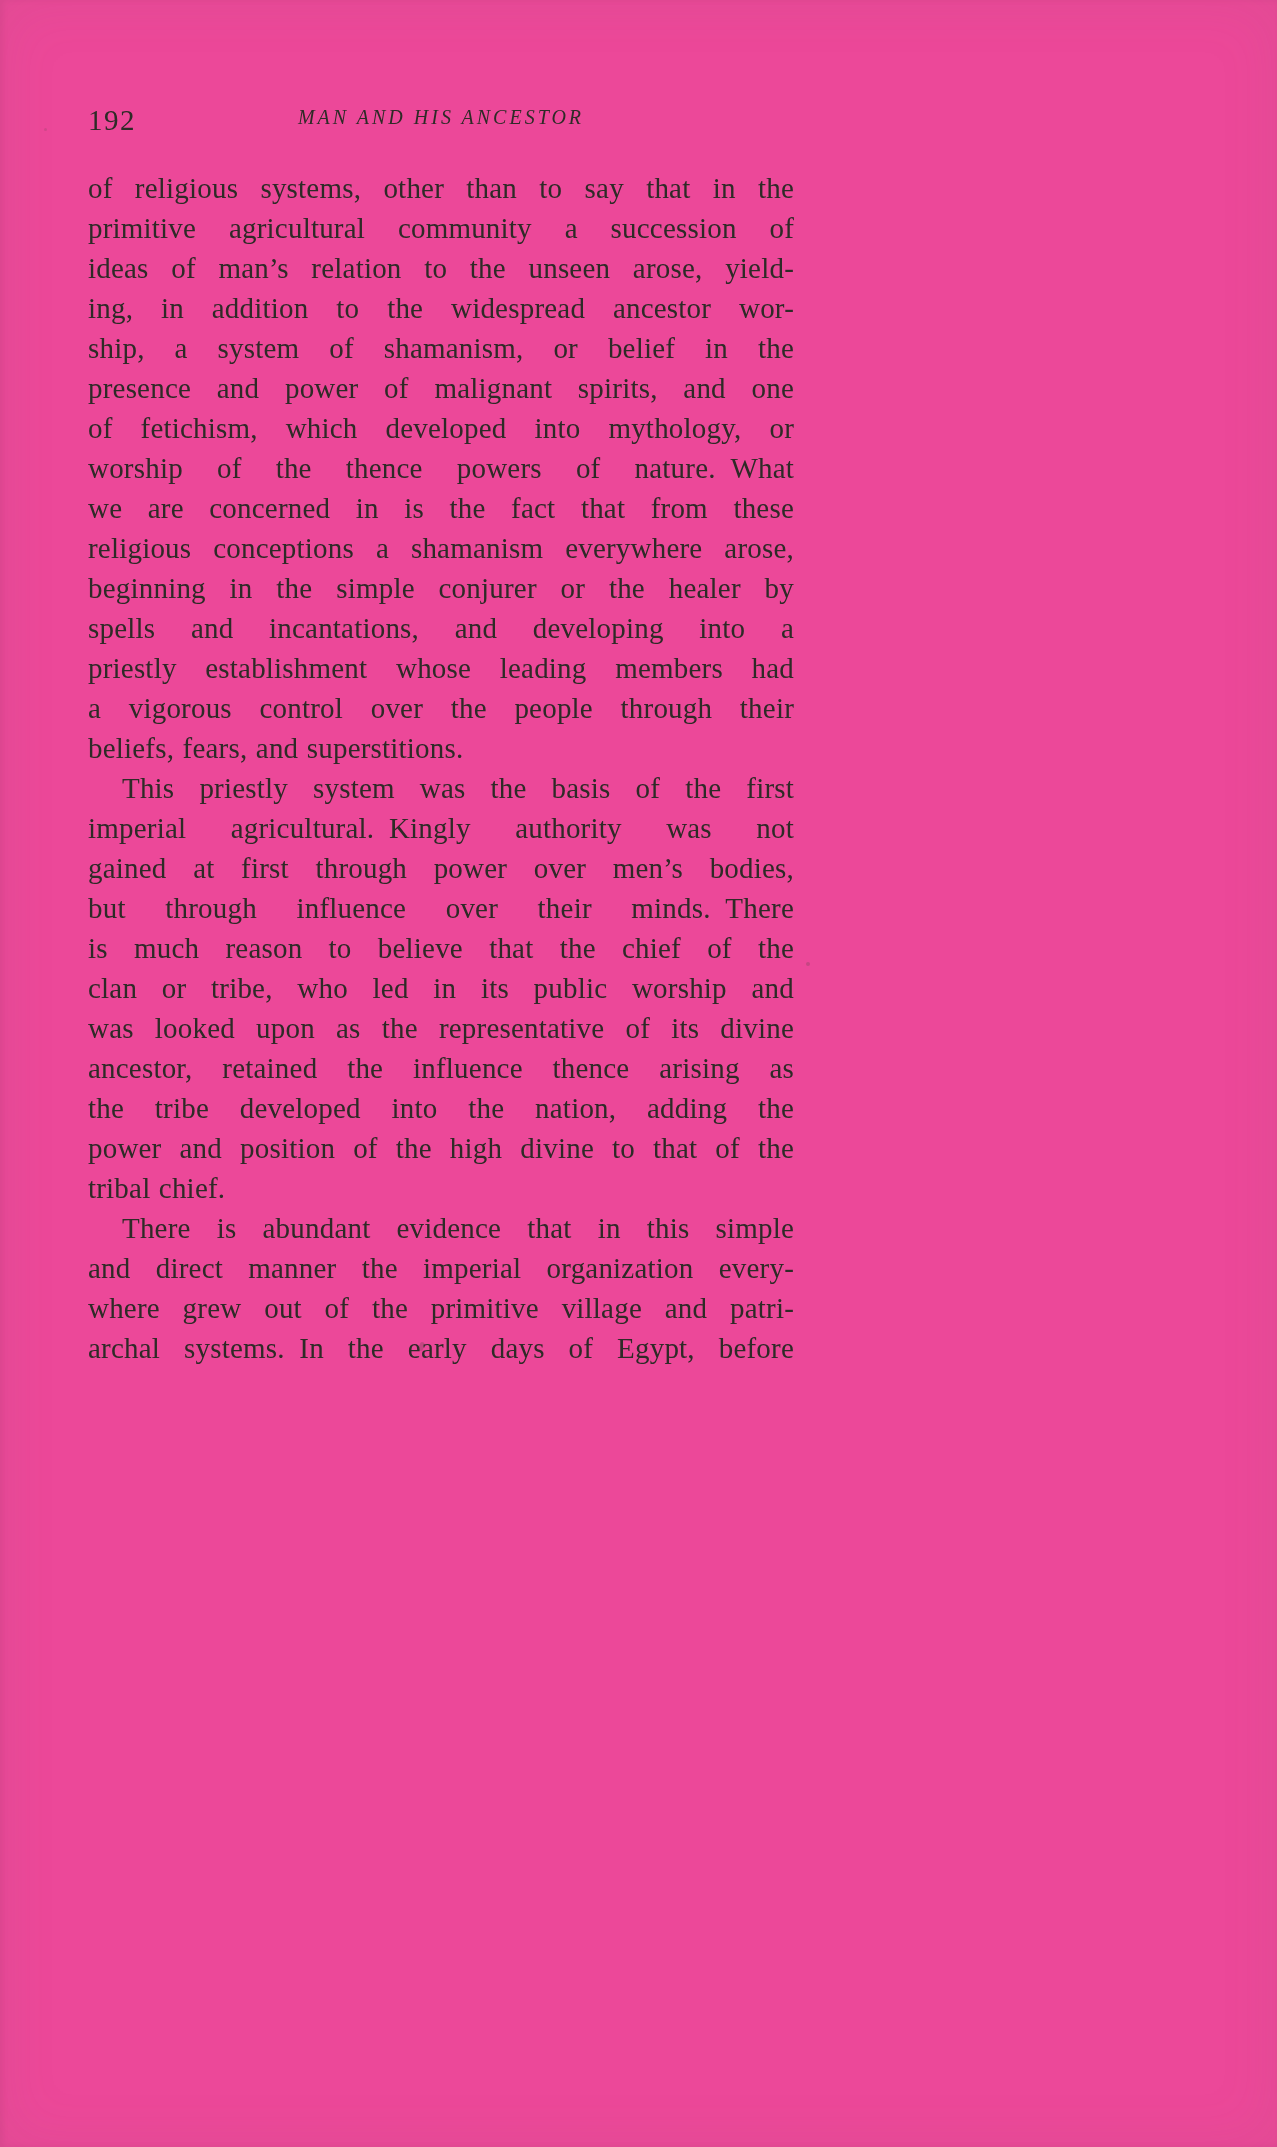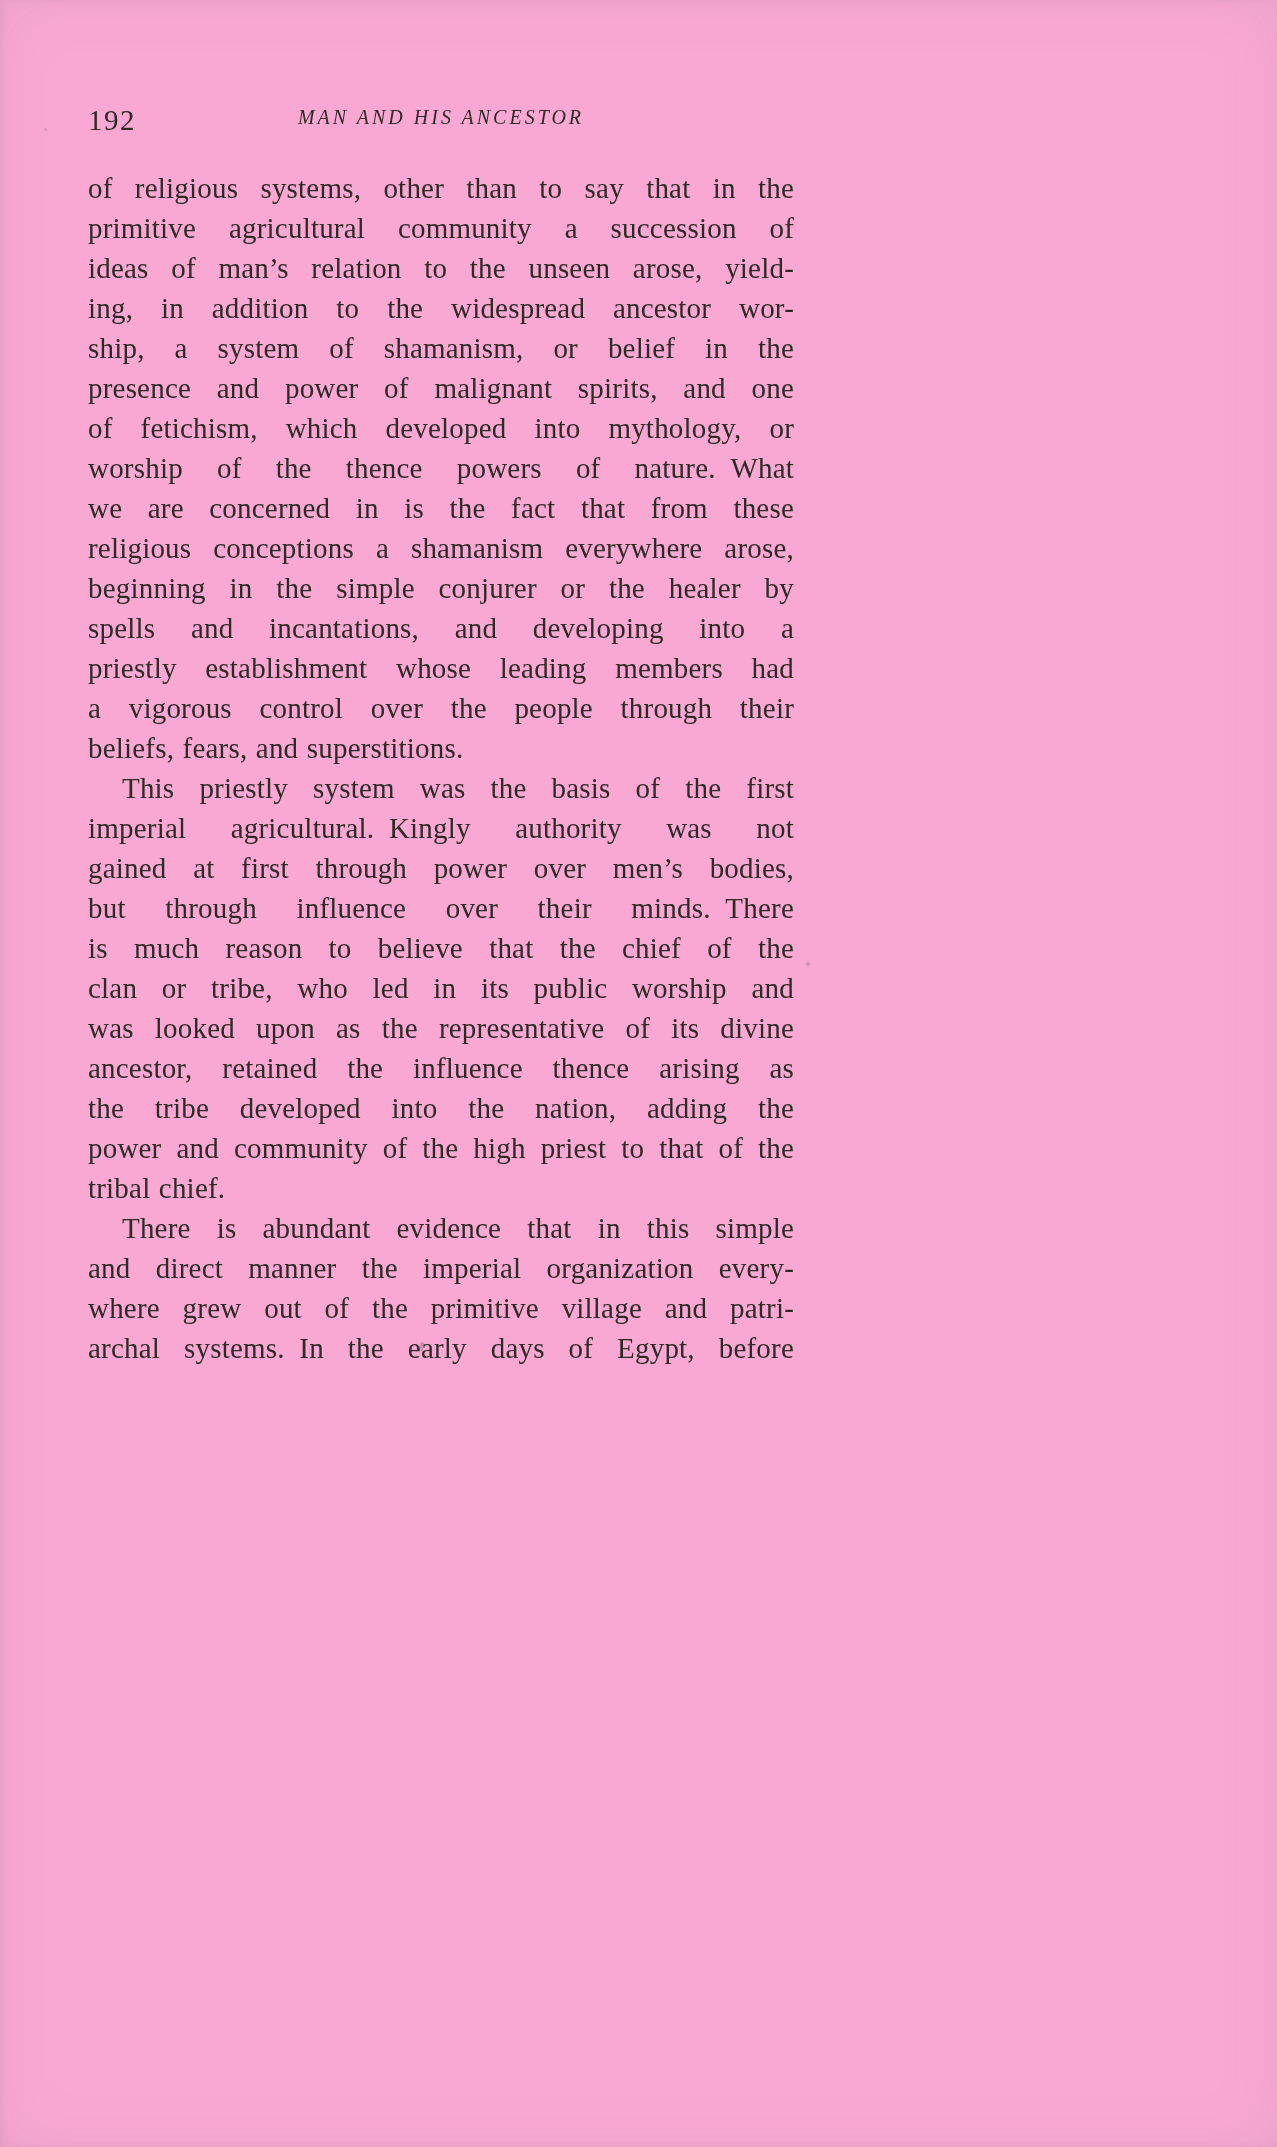--- a/index.html
+++ b/index.html
@@ -4,21 +4,21 @@
 <style>
   html, body {
     margin: 0;
     padding: 0;
     background: #e9e7e2;
   }
   .page {
     position: relative;
     width: 1277px;
     height: 2147px;
-    background: #f9a8d4;
+    background: #ec4899;
     box-shadow: inset 0 0 60px rgba(120,110,95,0.10), inset 3px 0 6px rgba(0,0,0,0.05);
     font-family: "Liberation Serif", "DejaVu Serif", serif;
     color: #2e2b27;
     overflow: hidden;
   }
   .content {
     position: absolute;
     left: 88px;
     top: 102px;
     width: 706px;
@@ -101,21 +101,21 @@
         <div class="paragraph">
           <div class="line indent">This priestly system was the basis of the first</div>
           <div class="line">imperial agricultural. Kingly authority was not</div>
           <div class="line">gained at first through power over men’s bodies,</div>
           <div class="line">but through influence over their minds. There</div>
           <div class="line">is much reason to believe that the chief of the</div>
           <div class="line">clan or tribe, who led in its public worship and</div>
           <div class="line">was looked upon as the representative of its divine</div>
           <div class="line">ancestor, retained the influence thence arising as</div>
           <div class="line">the tribe developed into the nation, adding the</div>
-          <div class="line">power and community of the high priest to that of the</div>
+          <div class="line">power and position of the high divine to that of the</div>
           <div class="line no-justify">tribal chief.</div>
         </div>
         <div class="paragraph">
           <div class="line indent">There is abundant evidence that in this simple</div>
           <div class="line">and direct manner the imperial organization every-</div>
           <div class="line">where grew out of the primitive village and patri-</div>
           <div class="line">archal systems. In the early days of Egypt, before</div>
         </div>
       </div>
   </div>

